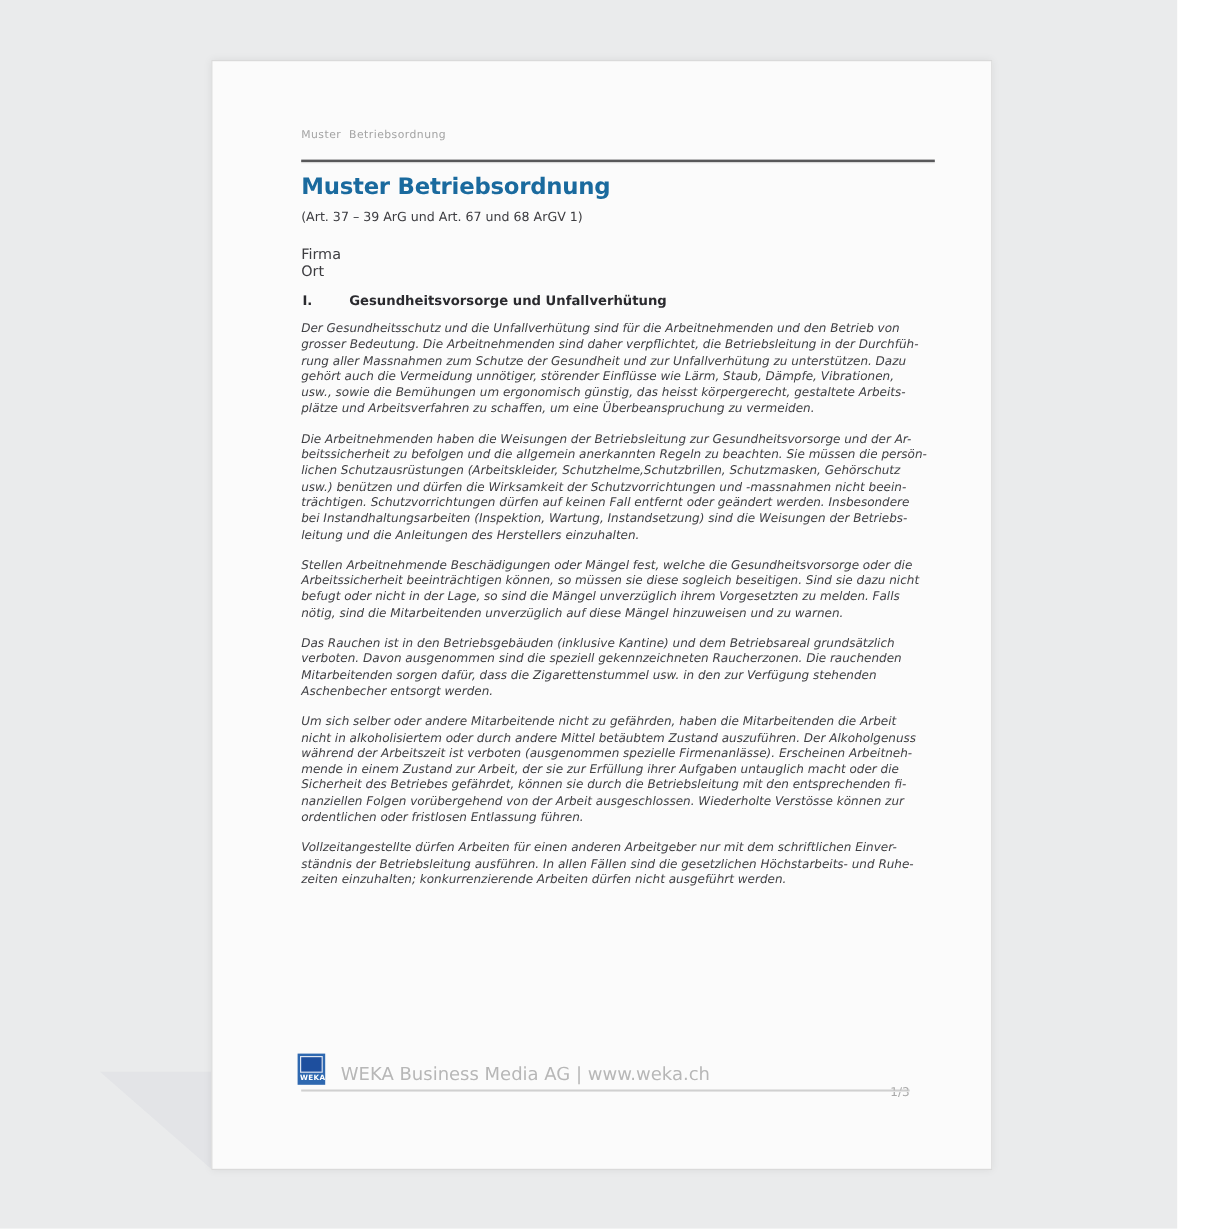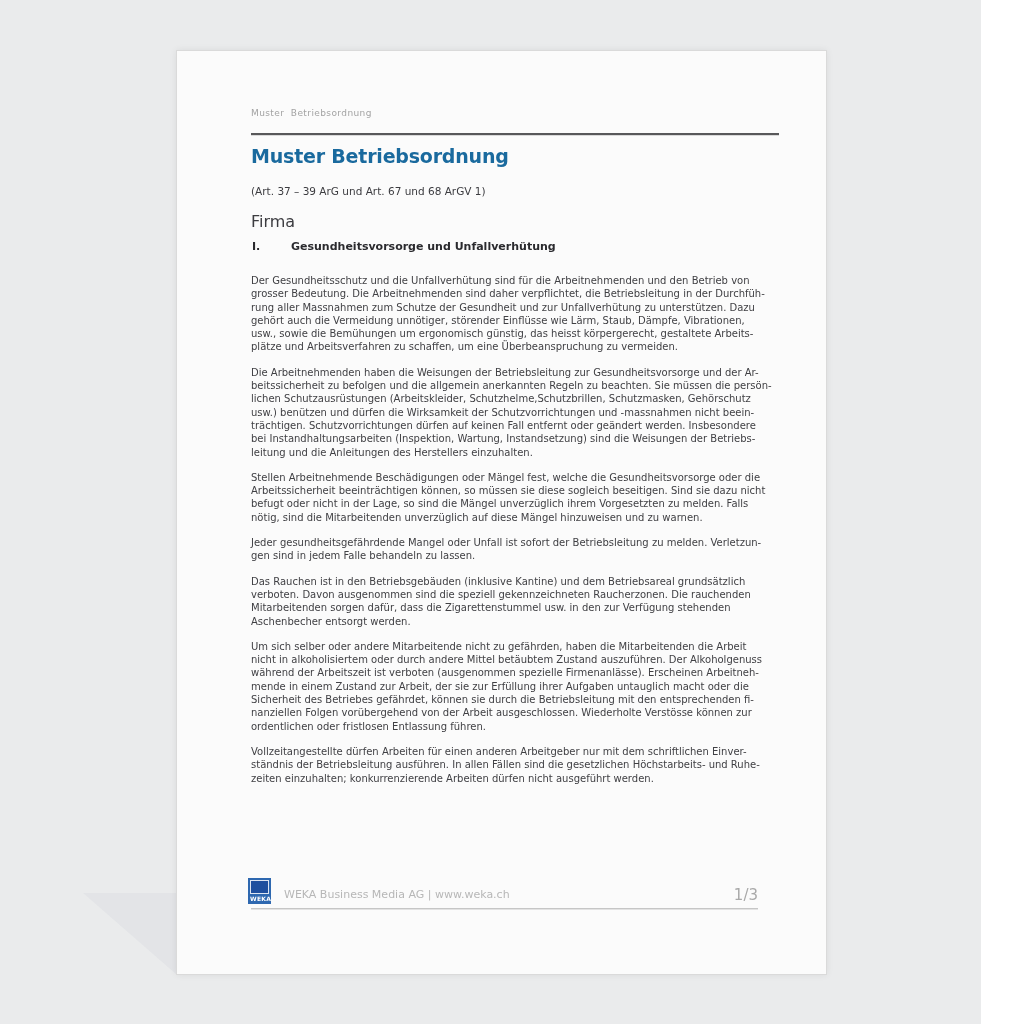--- a/index.html
+++ b/index.html
@@ -62,44 +62,44 @@
   .doc-title {
     margin-top: 9px;
     font-size: 19px;
     line-height: 25px;
     font-weight: bold;
     letter-spacing: -0.2px;
     color: #1a6a9e;
   }
 
   .subtitle {
-    margin-top: 15px;
+    margin-top: 5px;
     font-size: 10.5px;
     line-height: 14px;
     color: #3c3c40;
   }
 
   .address { margin-top: 17px; }
   .address div {
-    font-size: 16px;
+    font-size: 12px;
     line-height: 14px;
     color: #3c3c40;
   }
 
   .section-heading {
     margin-top: 11px;
     display: flex;
     font-size: 11px;
     line-height: 14px;
     font-weight: bold;
     color: #2a2a2e;
   }
   .section-number { width: 40px; padding-left: 1px; box-sizing: border-box; }
 
-  .paras { margin-top: 20px; }
+  .paras { margin-top: 10px; font-style: italic; }
   .para {
     font-size: 10px;
     line-height: 13.3px;
     color: #404044;
     white-space: pre;
     margin: 0 0 12px 0;
   }
 
   .footer {
     position: absolute;
@@ -130,29 +130,29 @@
     font-size: 6px;
     line-height: 7px;
     font-weight: bold;
     letter-spacing: 0.3px;
     color: #ffffff;
   }
   .publisher {
     position: absolute;
     left: 33px;
     top: 11px;
-    font-size: 11px;
+    font-size: 15px;
     line-height: 12px;
     color: #b7b7b7;
   }
   .pagenum {
     position: absolute;
     right: 0;
-    top: 11px;
-    font-size: 15px;
+    top: 27px;
+    font-size: 10px;
     line-height: 12px;
     color: #a9a9a9;
   }
   .footer-rule {
     position: absolute;
     left: 0;
     right: 0;
     top: 30px;
     height: 1px;
     background: #c6c6c6;
@@ -171,20 +171,21 @@
       <div class="running-header">Muster  Betriebsordnung</div>
 
       <div class="rule"></div>
 
       <div class="doc-title">Muster Betriebsordnung</div>
 
       <div class="subtitle">(Art. 37 – 39 ArG und Art. 67 und 68 ArGV 1)</div>
 
       <div class="address">
         <div>Firma</div>
+        <div>Ort</div>
       </div>
 
       <div class="section-heading">
         <span class="section-number">I.</span>
         <span class="section-title">Gesundheitsvorsorge und Unfallverhütung</span>
       </div>
 
       <div class="paras">
         <p class="para">Der Gesundheitsschutz und die Unfallverhütung sind für die Arbeitnehmenden und den Betrieb von
 grosser Bedeutung. Die Arbeitnehmenden sind daher verpflichtet, die Betriebsleitung in der Durchfüh-
@@ -196,22 +197,20 @@
 beitssicherheit zu befolgen und die allgemein anerkannten Regeln zu beachten. Sie müssen die persön-
 lichen Schutzausrüstungen (Arbeitskleider, Schutzhelme,Schutzbrillen, Schutzmasken, Gehörschutz
 usw.) benützen und dürfen die Wirksamkeit der Schutzvorrichtungen und -massnahmen nicht beein-
 trächtigen. Schutzvorrichtungen dürfen auf keinen Fall entfernt oder geändert werden. Insbesondere
 bei Instandhaltungsarbeiten (Inspektion, Wartung, Instandsetzung) sind die Weisungen der Betriebs-
 leitung und die Anleitungen des Herstellers einzuhalten.</p>
         <p class="para">Stellen Arbeitnehmende Beschädigungen oder Mängel fest, welche die Gesundheitsvorsorge oder die
 Arbeitssicherheit beeinträchtigen können, so müssen sie diese sogleich beseitigen. Sind sie dazu nicht
 befugt oder nicht in der Lage, so sind die Mängel unverzüglich ihrem Vorgesetzten zu melden. Falls
 nötig, sind die Mitarbeitenden unverzüglich auf diese Mängel hinzuweisen und zu warnen.</p>
-        <p class="para">Jeder gesundheitsgefährdende Mangel oder Unfall ist sofort der Betriebsleitung zu melden. Verletzun-
-gen sind in jedem Falle behandeln zu lassen.</p>
         <p class="para">Das Rauchen ist in den Betriebsgebäuden (inklusive Kantine) und dem Betriebsareal grundsätzlich
 verboten. Davon ausgenommen sind die speziell gekennzeichneten Raucherzonen. Die rauchenden
 Mitarbeitenden sorgen dafür, dass die Zigarettenstummel usw. in den zur Verfügung stehenden
 Aschenbecher entsorgt werden.</p>
         <p class="para">Um sich selber oder andere Mitarbeitende nicht zu gefährden, haben die Mitarbeitenden die Arbeit
 nicht in alkoholisiertem oder durch andere Mittel betäubtem Zustand auszuführen. Der Alkoholgenuss
 während der Arbeitszeit ist verboten (ausgenommen spezielle Firmenanlässe). Erscheinen Arbeitneh-
 mende in einem Zustand zur Arbeit, der sie zur Erfüllung ihrer Aufgaben untauglich macht oder die
 Sicherheit des Betriebes gefährdet, können sie durch die Betriebsleitung mit den entsprechenden fi-
 nanziellen Folgen vorübergehend von der Arbeit ausgeschlossen. Wiederholte Verstösse können zur

